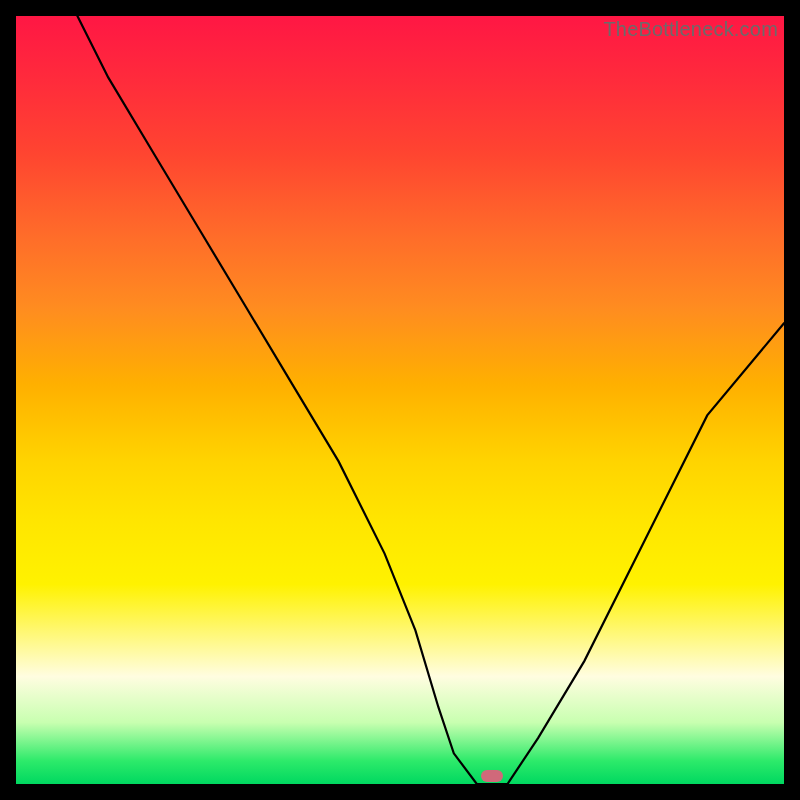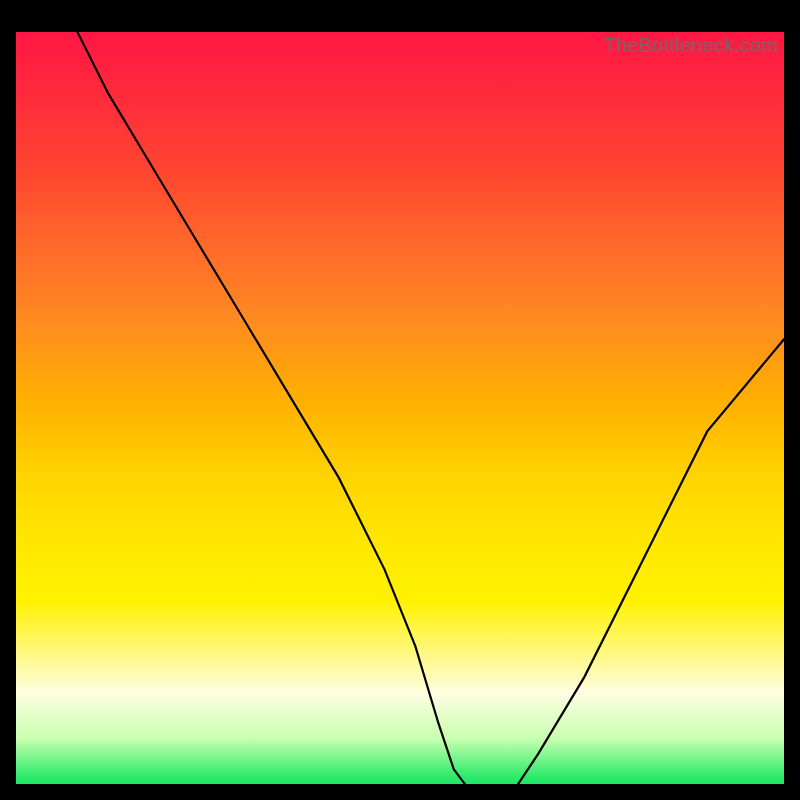--- a/index.html
+++ b/index.html
@@ -15,21 +15,21 @@
     position: absolute;
     top: 0;
     left: 0;
     width: 800px;
     height: 800px;
     box-sizing: border-box;
     border: 16px solid #000;
   }
   .plot-area {
     position: absolute;
-    top: 32px;
+    top: 16px;
     left: 16px;
     width: 768px;
     height: 768px;
     background: linear-gradient(to bottom,
       #ff1744 0%,
       #ff2a3c 8%,
       #ff4530 18%,
       #ff6a2a 28%,
       #ff8c20 38%,
       #ffb000 48%,

